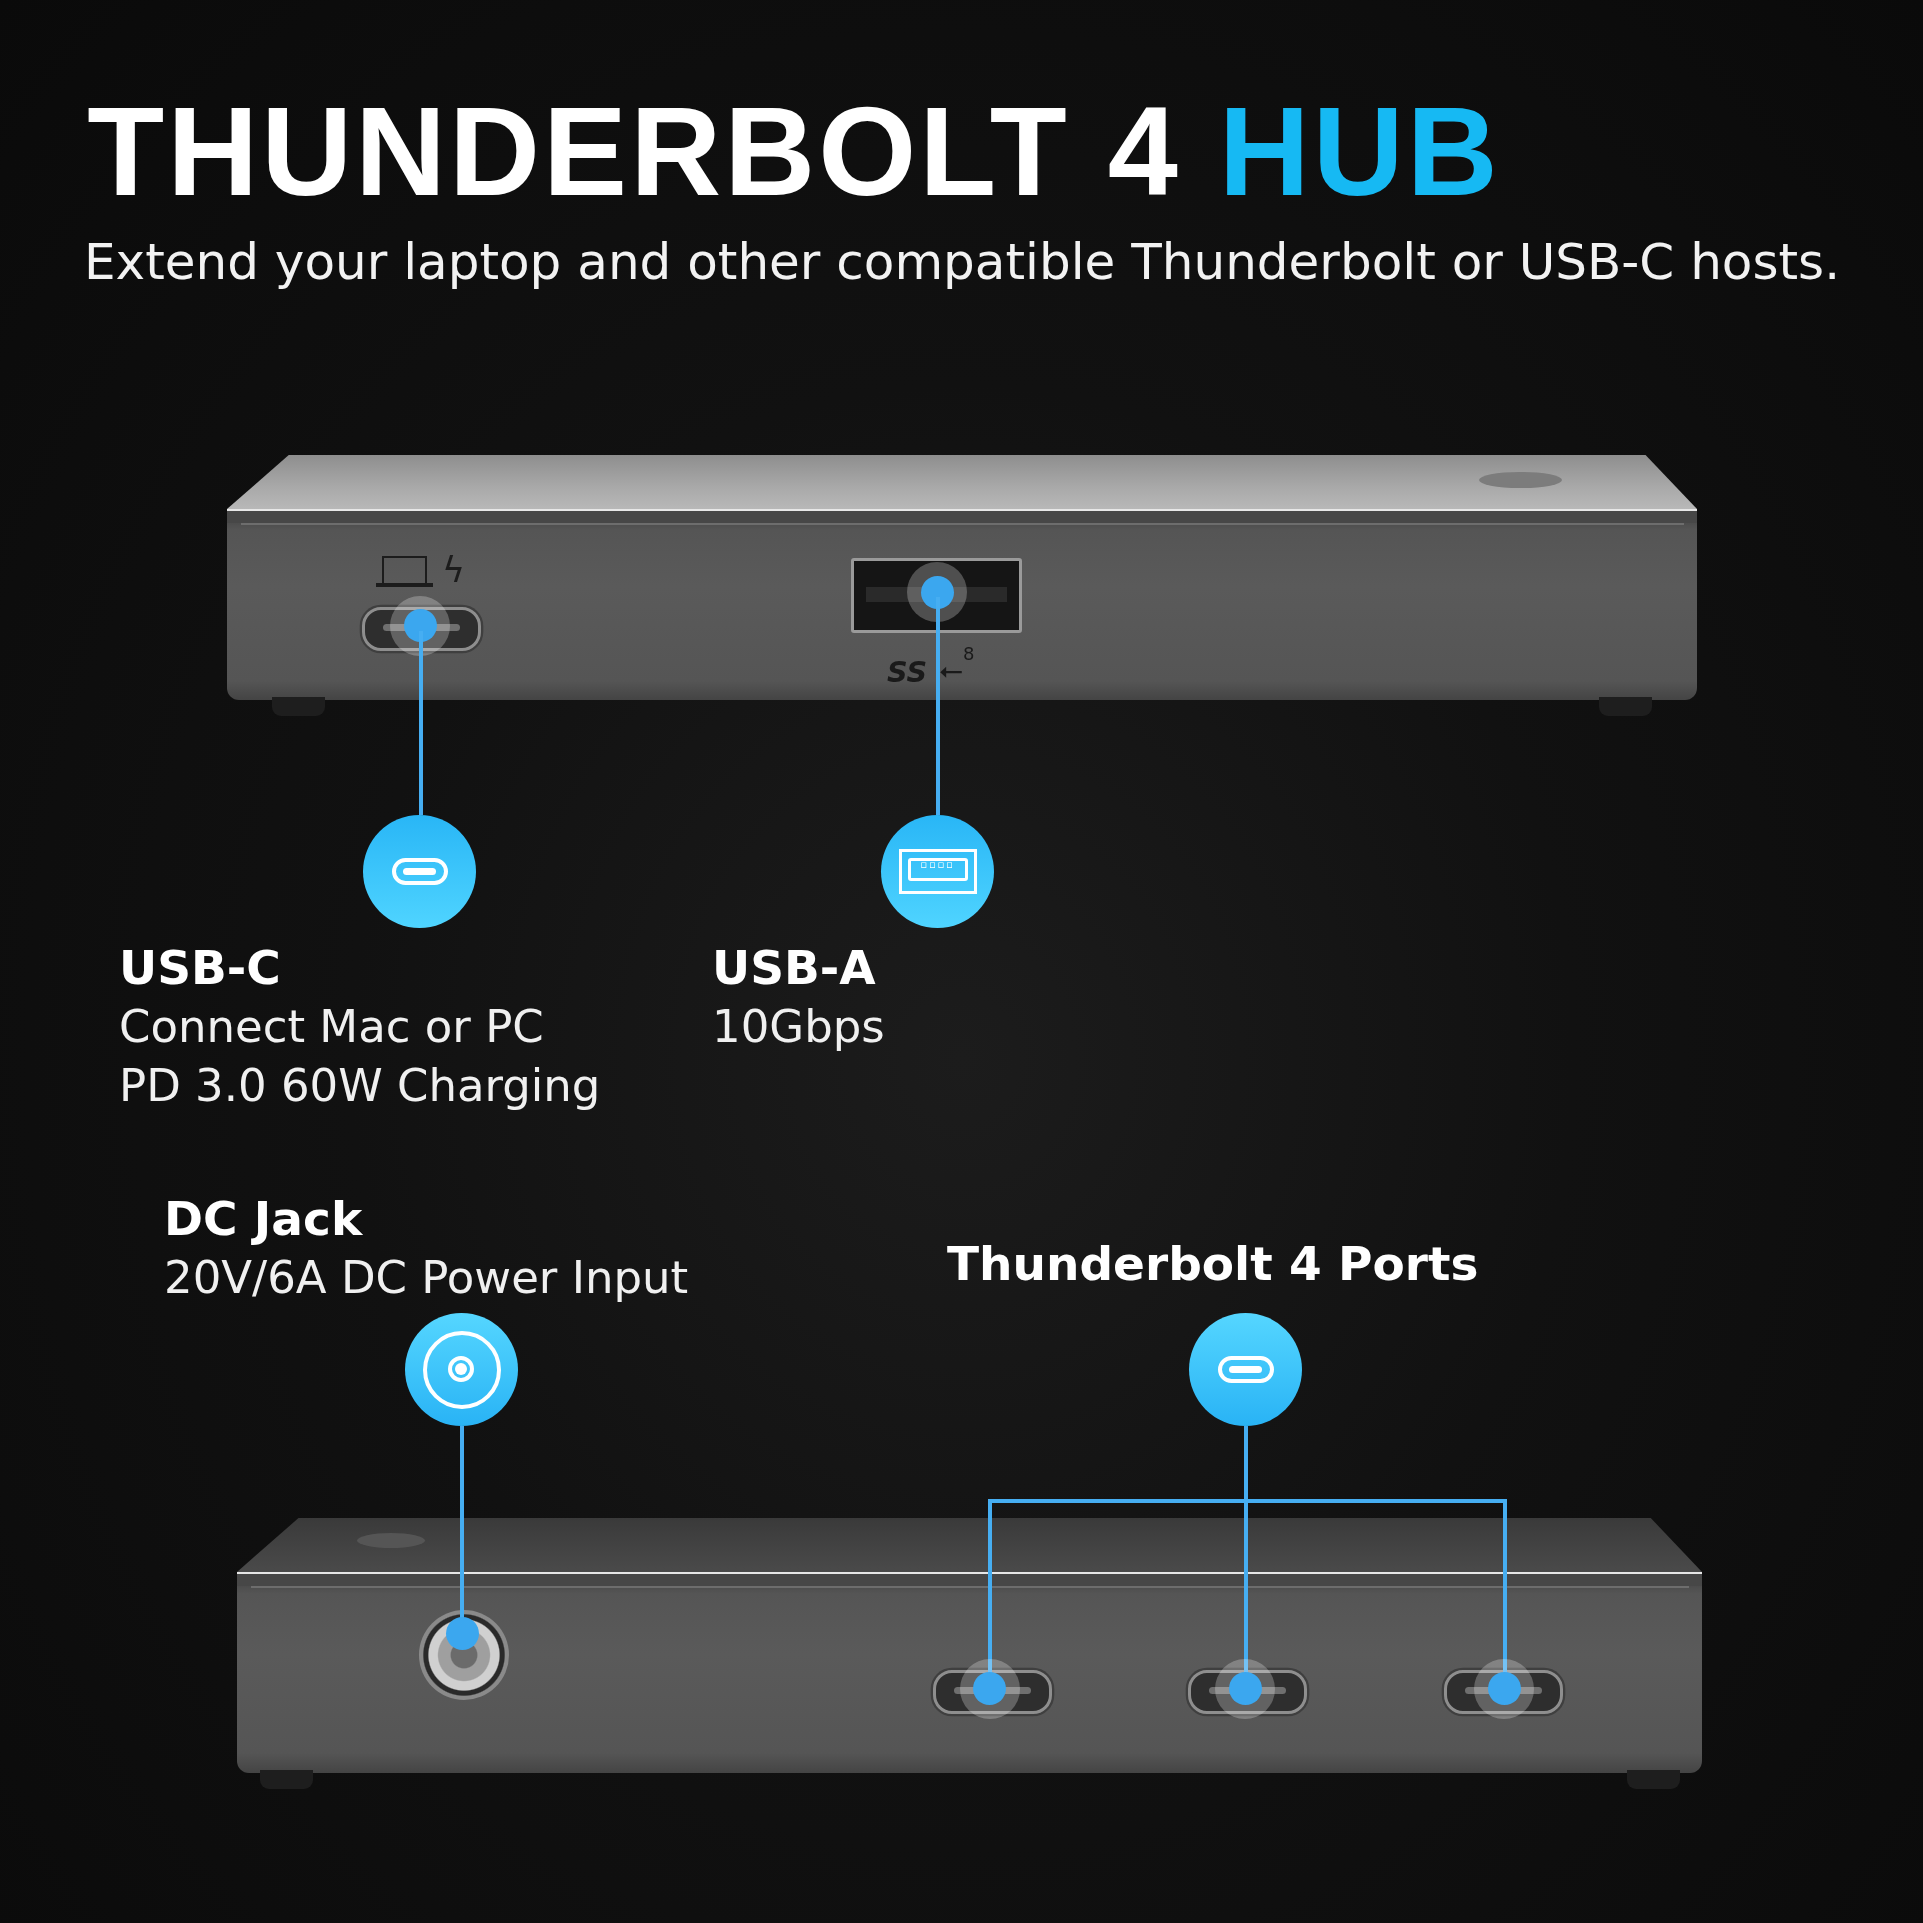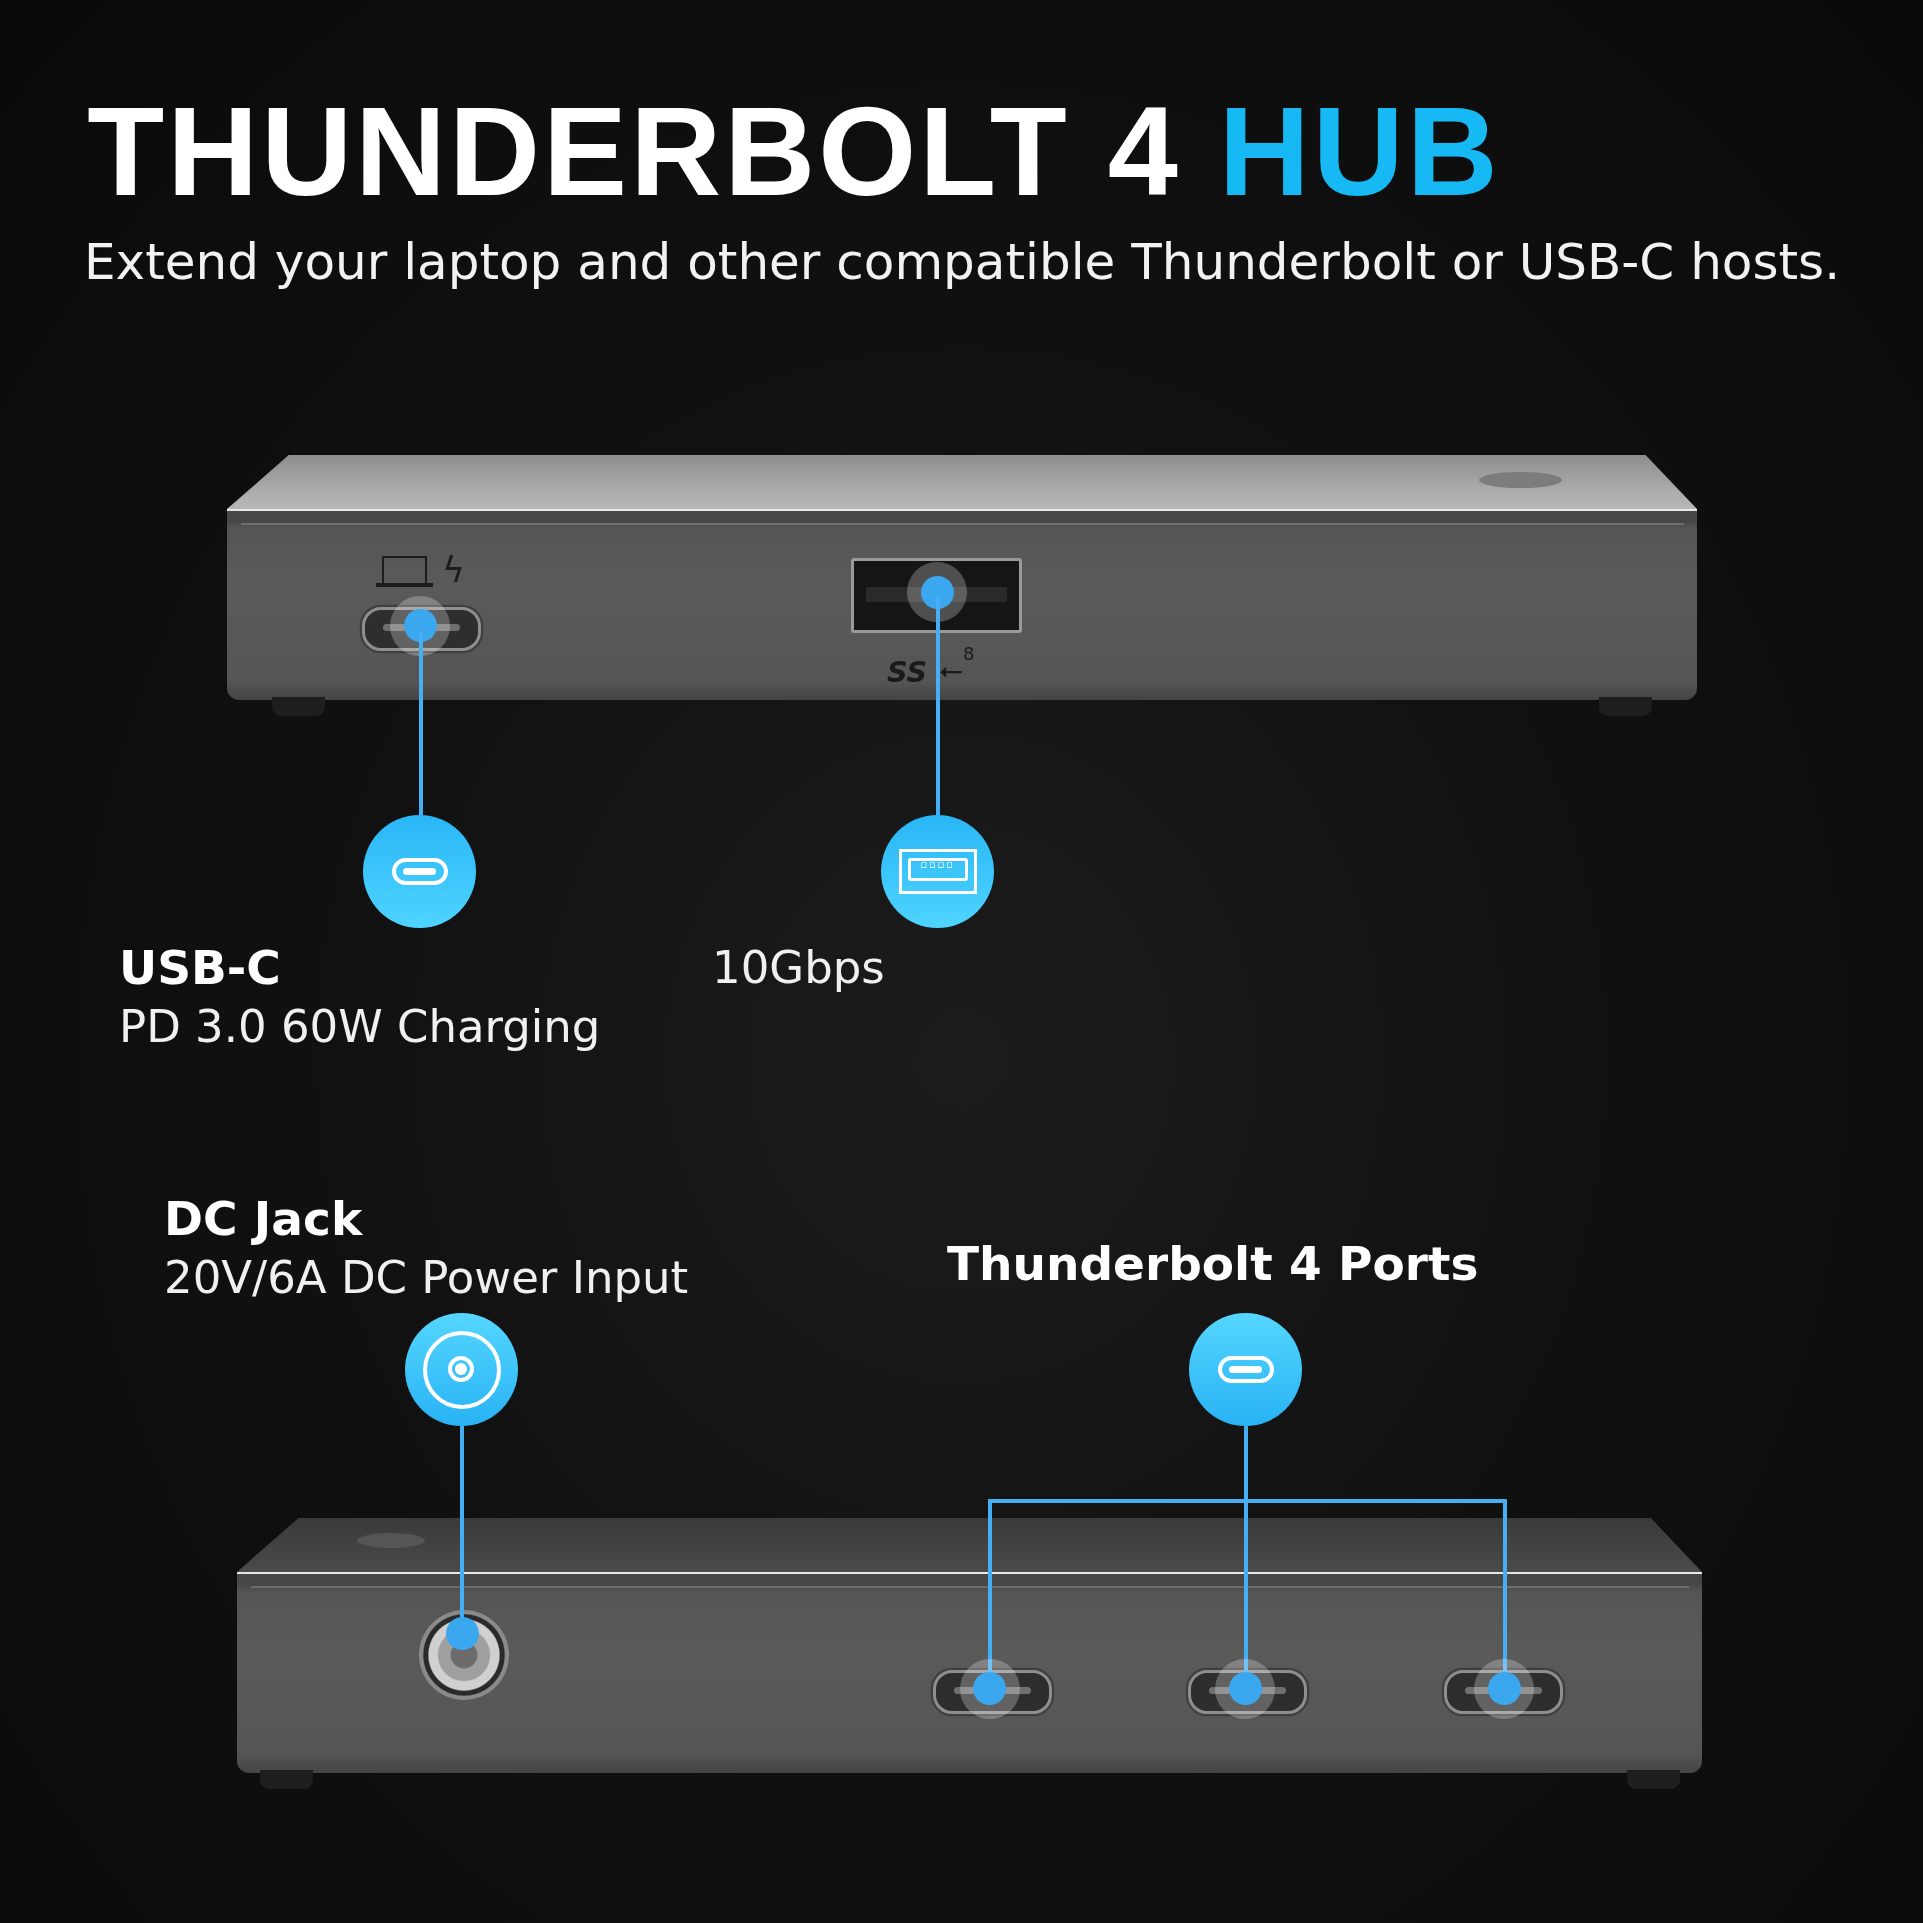--- a/index.html
+++ b/index.html
@@ -95,23 +95,25 @@
   <div class="ic-usbc"></div>
 </div>
 <div class="badge" style="left:881px;top:815px;">
   <div class="ic-usba">
       <div class="inner"></div>
     </div>
 </div>
 
 <div class="label" style="left:119px;top:938px;width:601px;">
   <div class="h">USB-C</div>
+  <div class="s">Connect Mac or PC</div>
   <div class="s">PD 3.0 60W Charging</div>
 </div>
 <div class="label" style="left:712px;top:938px;width:451px;">
+  <div class="h">USB-A</div>
   <div class="s">10Gbps</div>
 </div>
 
 <div class="label" style="left:164px;top:1189px;width:601px;">
   <div class="h">DC Jack</div>
   <div class="s">20V/6A DC Power Input</div>
 </div>
 <div class="label" style="left:947px;top:1234px;width:601px;">
   <div class="h">Thunderbolt 4 Ports</div>
 </div>

